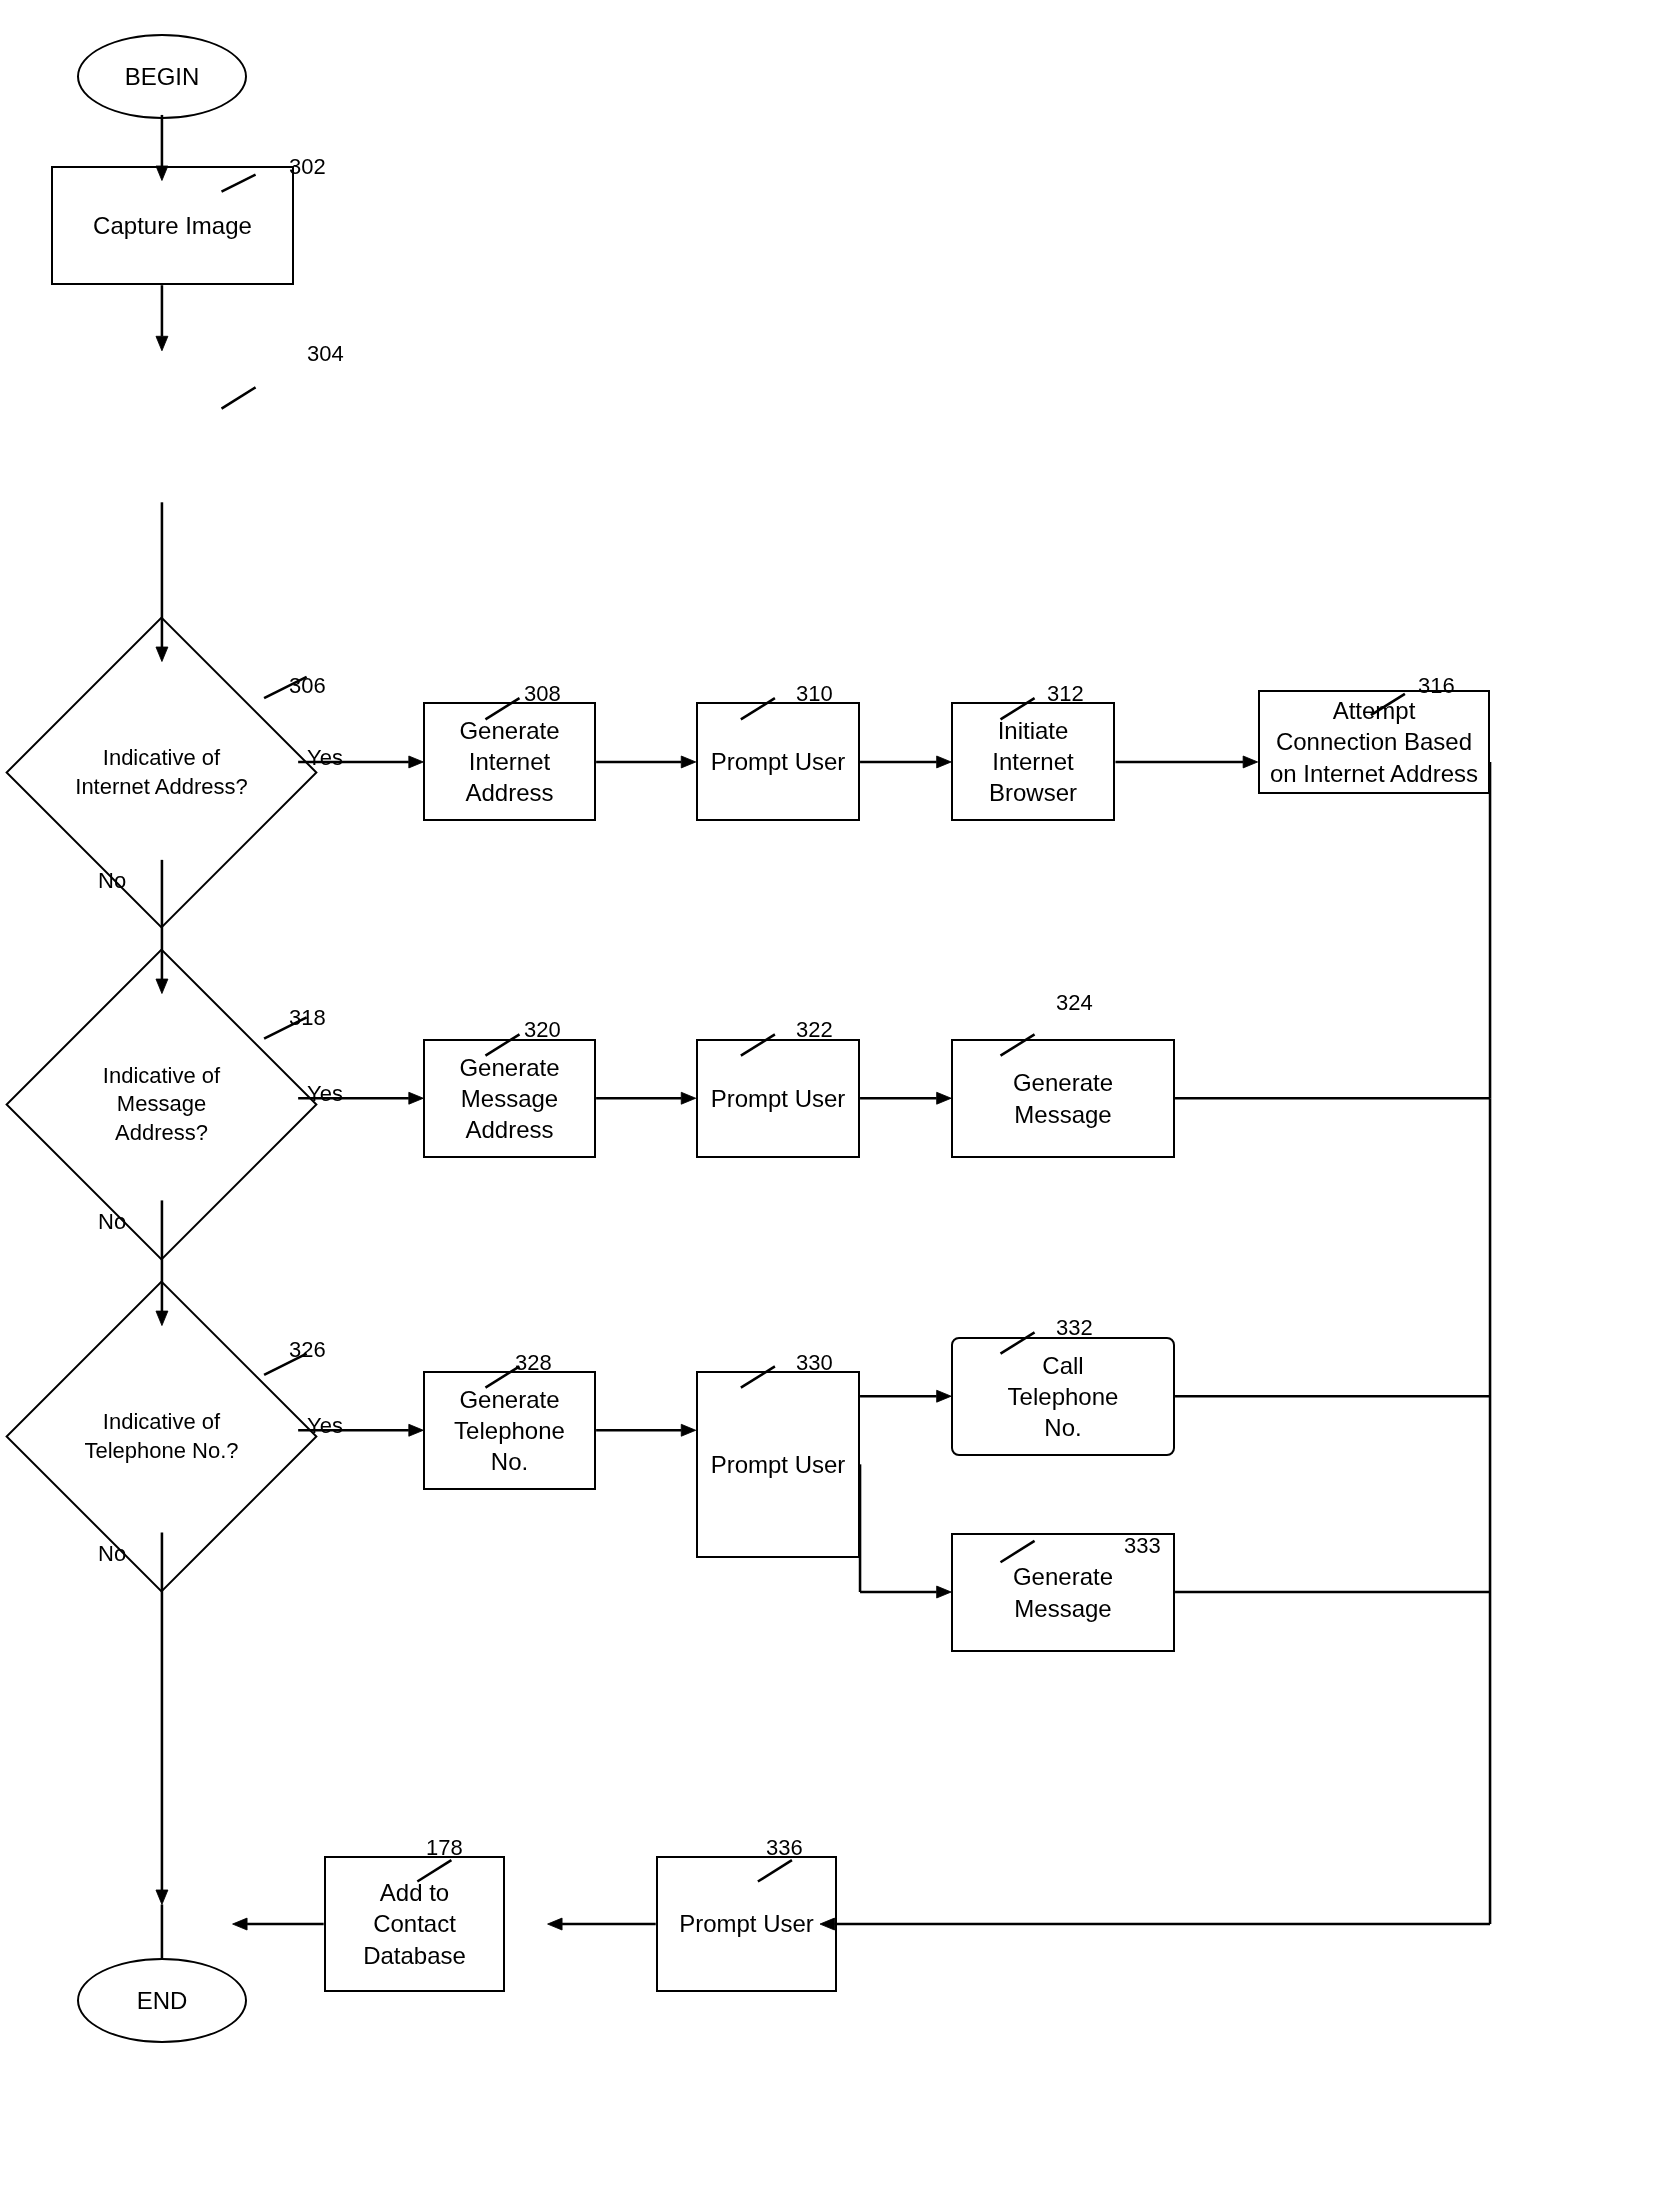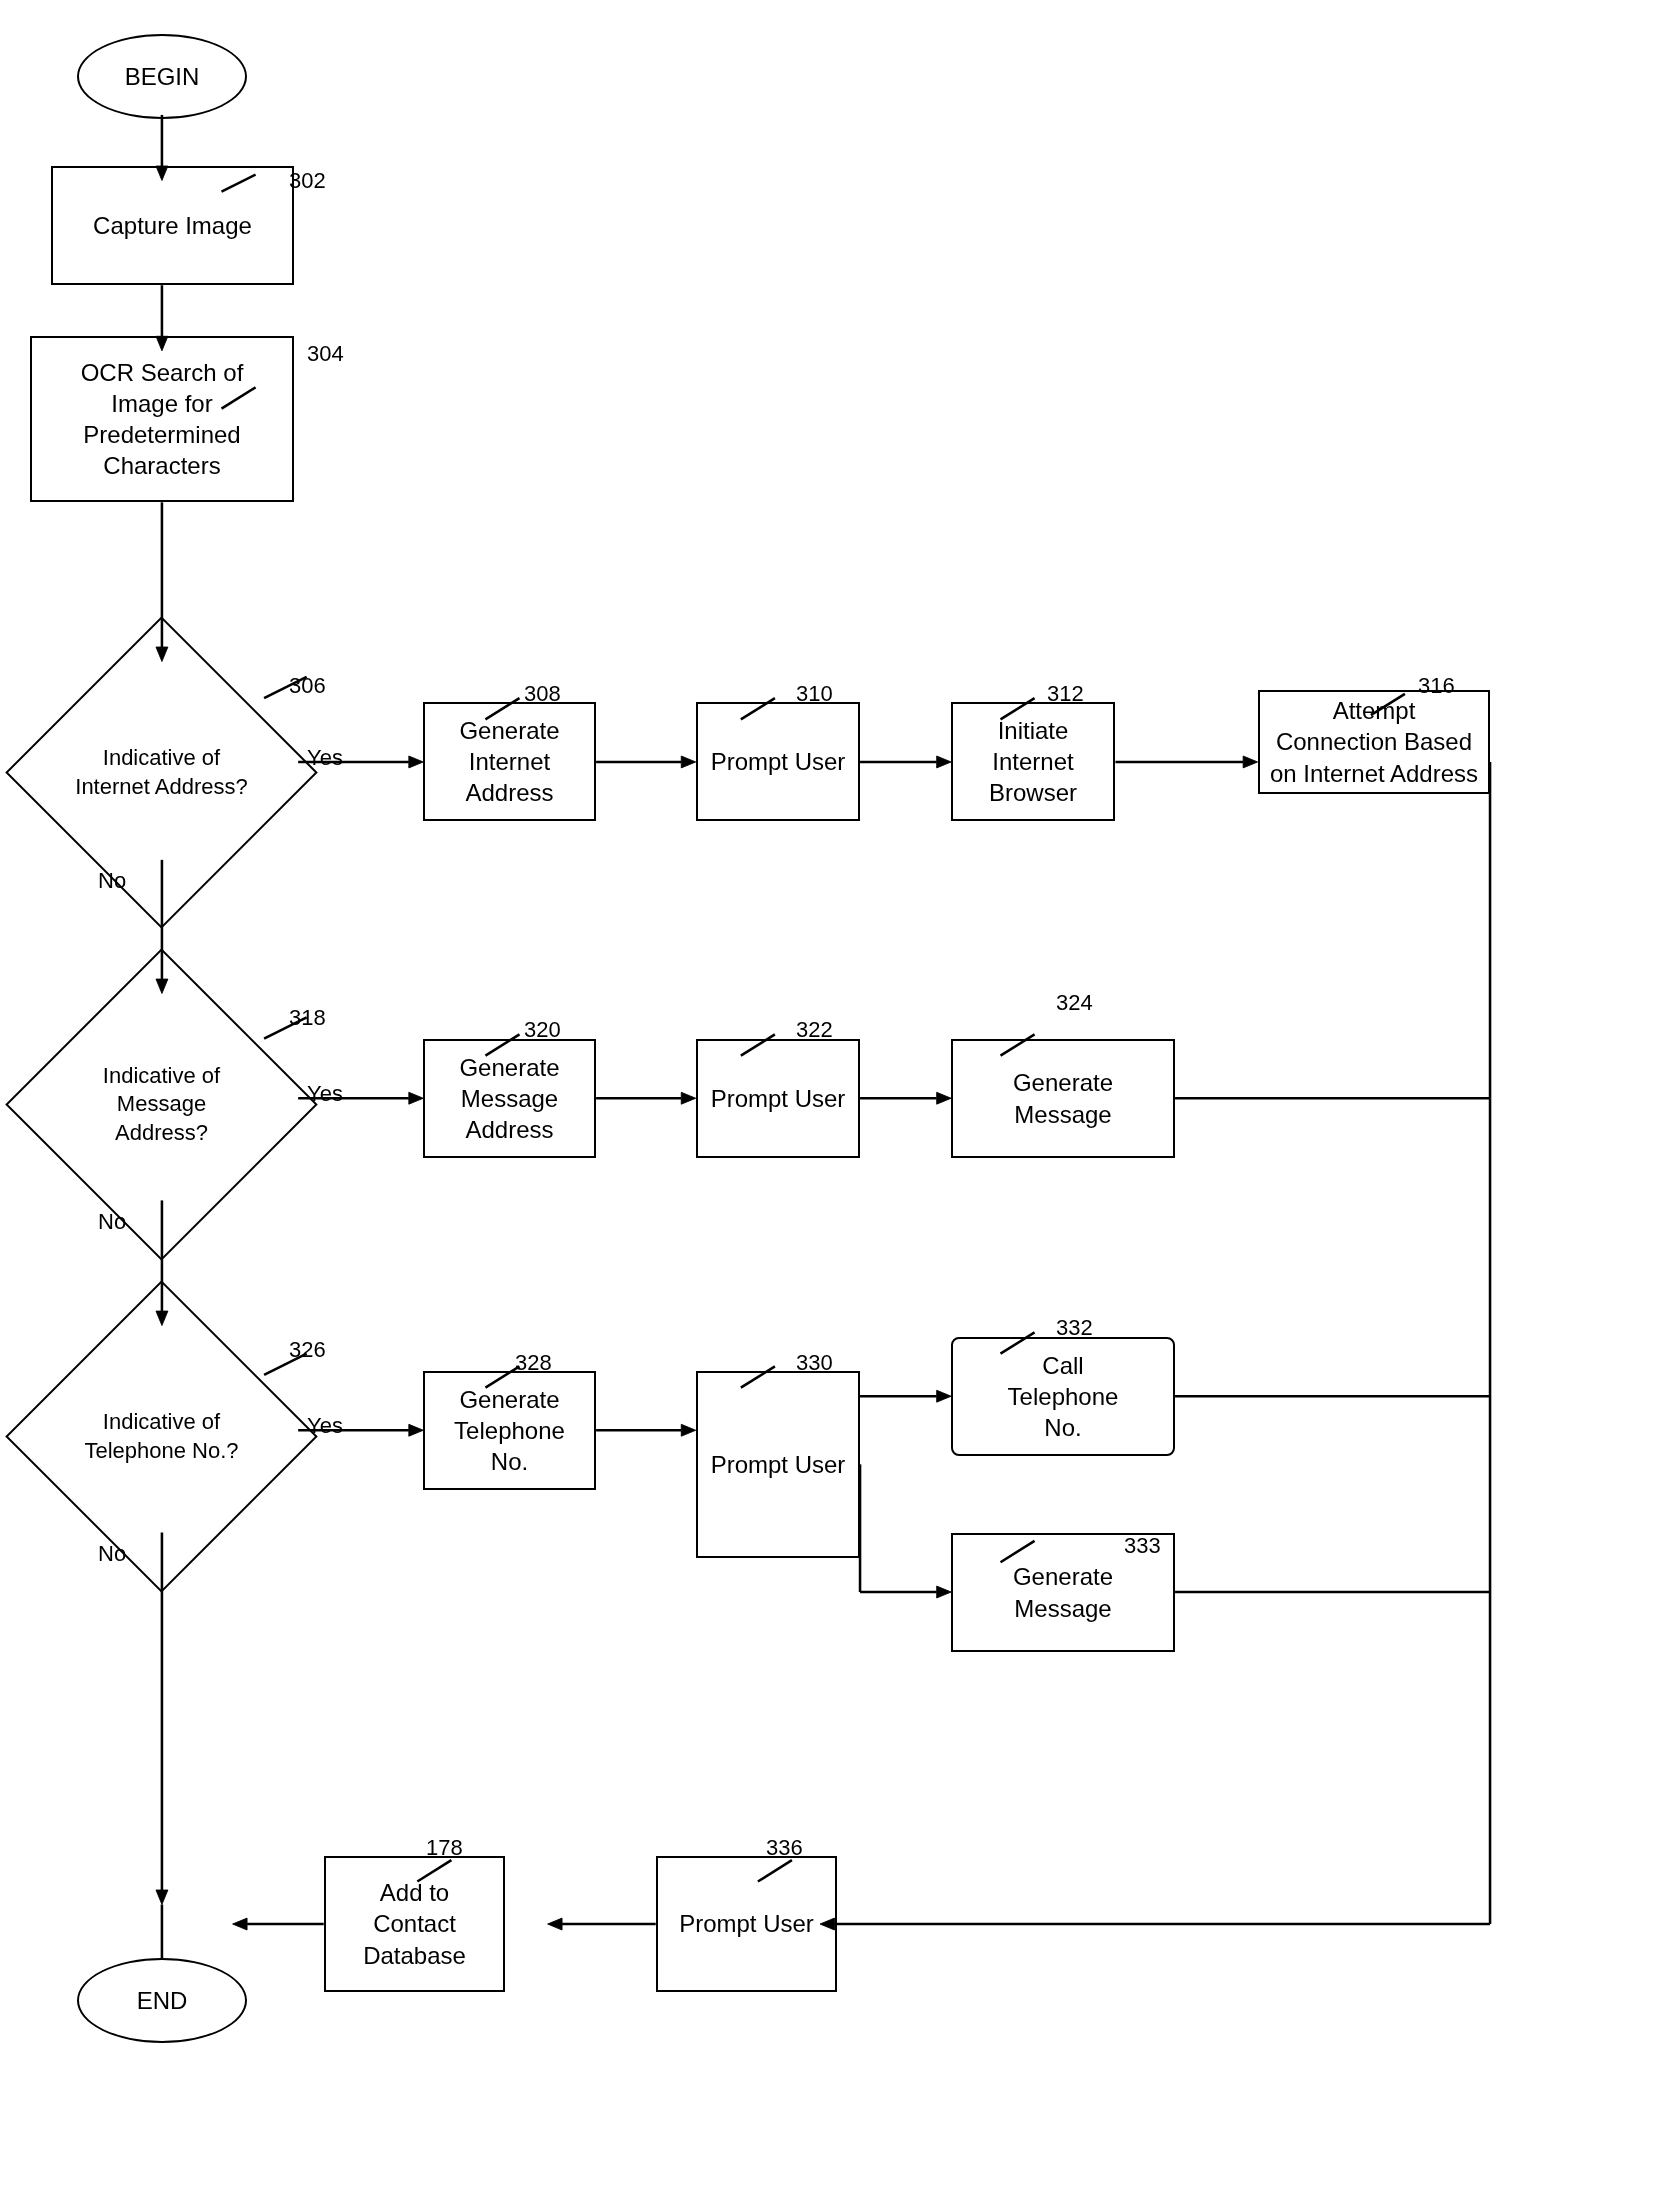--- a/index.html
+++ b/index.html
@@ -187,28 +187,22 @@
     <line x1="490" y1="2210" x2="530" y2="2185"></line>
   </svg>
 
   <div class="node oval" style="left:77px; top:34px; width:170px; height:85px;">
     <span>BEGIN</span>
   </div>
 
   <div class="node rect" style="left:51px; top:166px; width:243px; height:119px;">
     <span>Capture Image</span>
   </div>
-  <span class="label" style="left:289px; top:168px;">302</span>
-
-  <div class="node rect" style="left:30px; top:336px; width:264px; height:166px;">
-    <span style="white-space:pre-line; font-size:24px;">OCR Search of
-Image for
-Predetermined
-Characters</span>
-  </div>
+  <span class="label" style="left:289px; top:154px;">302</span>
+
   <span class="label" style="left:307px; top:341px;">304</span>
 
   <div class="node diamond" style="left:51px; top:662px; width:221px; height:221px; border:2.6px solid #000;">
     <div class="diamond-inner">
       <span style="font-size:22px; line-height:1.3;">Indicative of<br>Internet Address?</span>
     </div>
   </div>
   <span class="label" style="left:289px; top:673px;">306</span>
 
   <span class="label" style="left:307px; top:745px; font-size:22px;">Yes</span>

